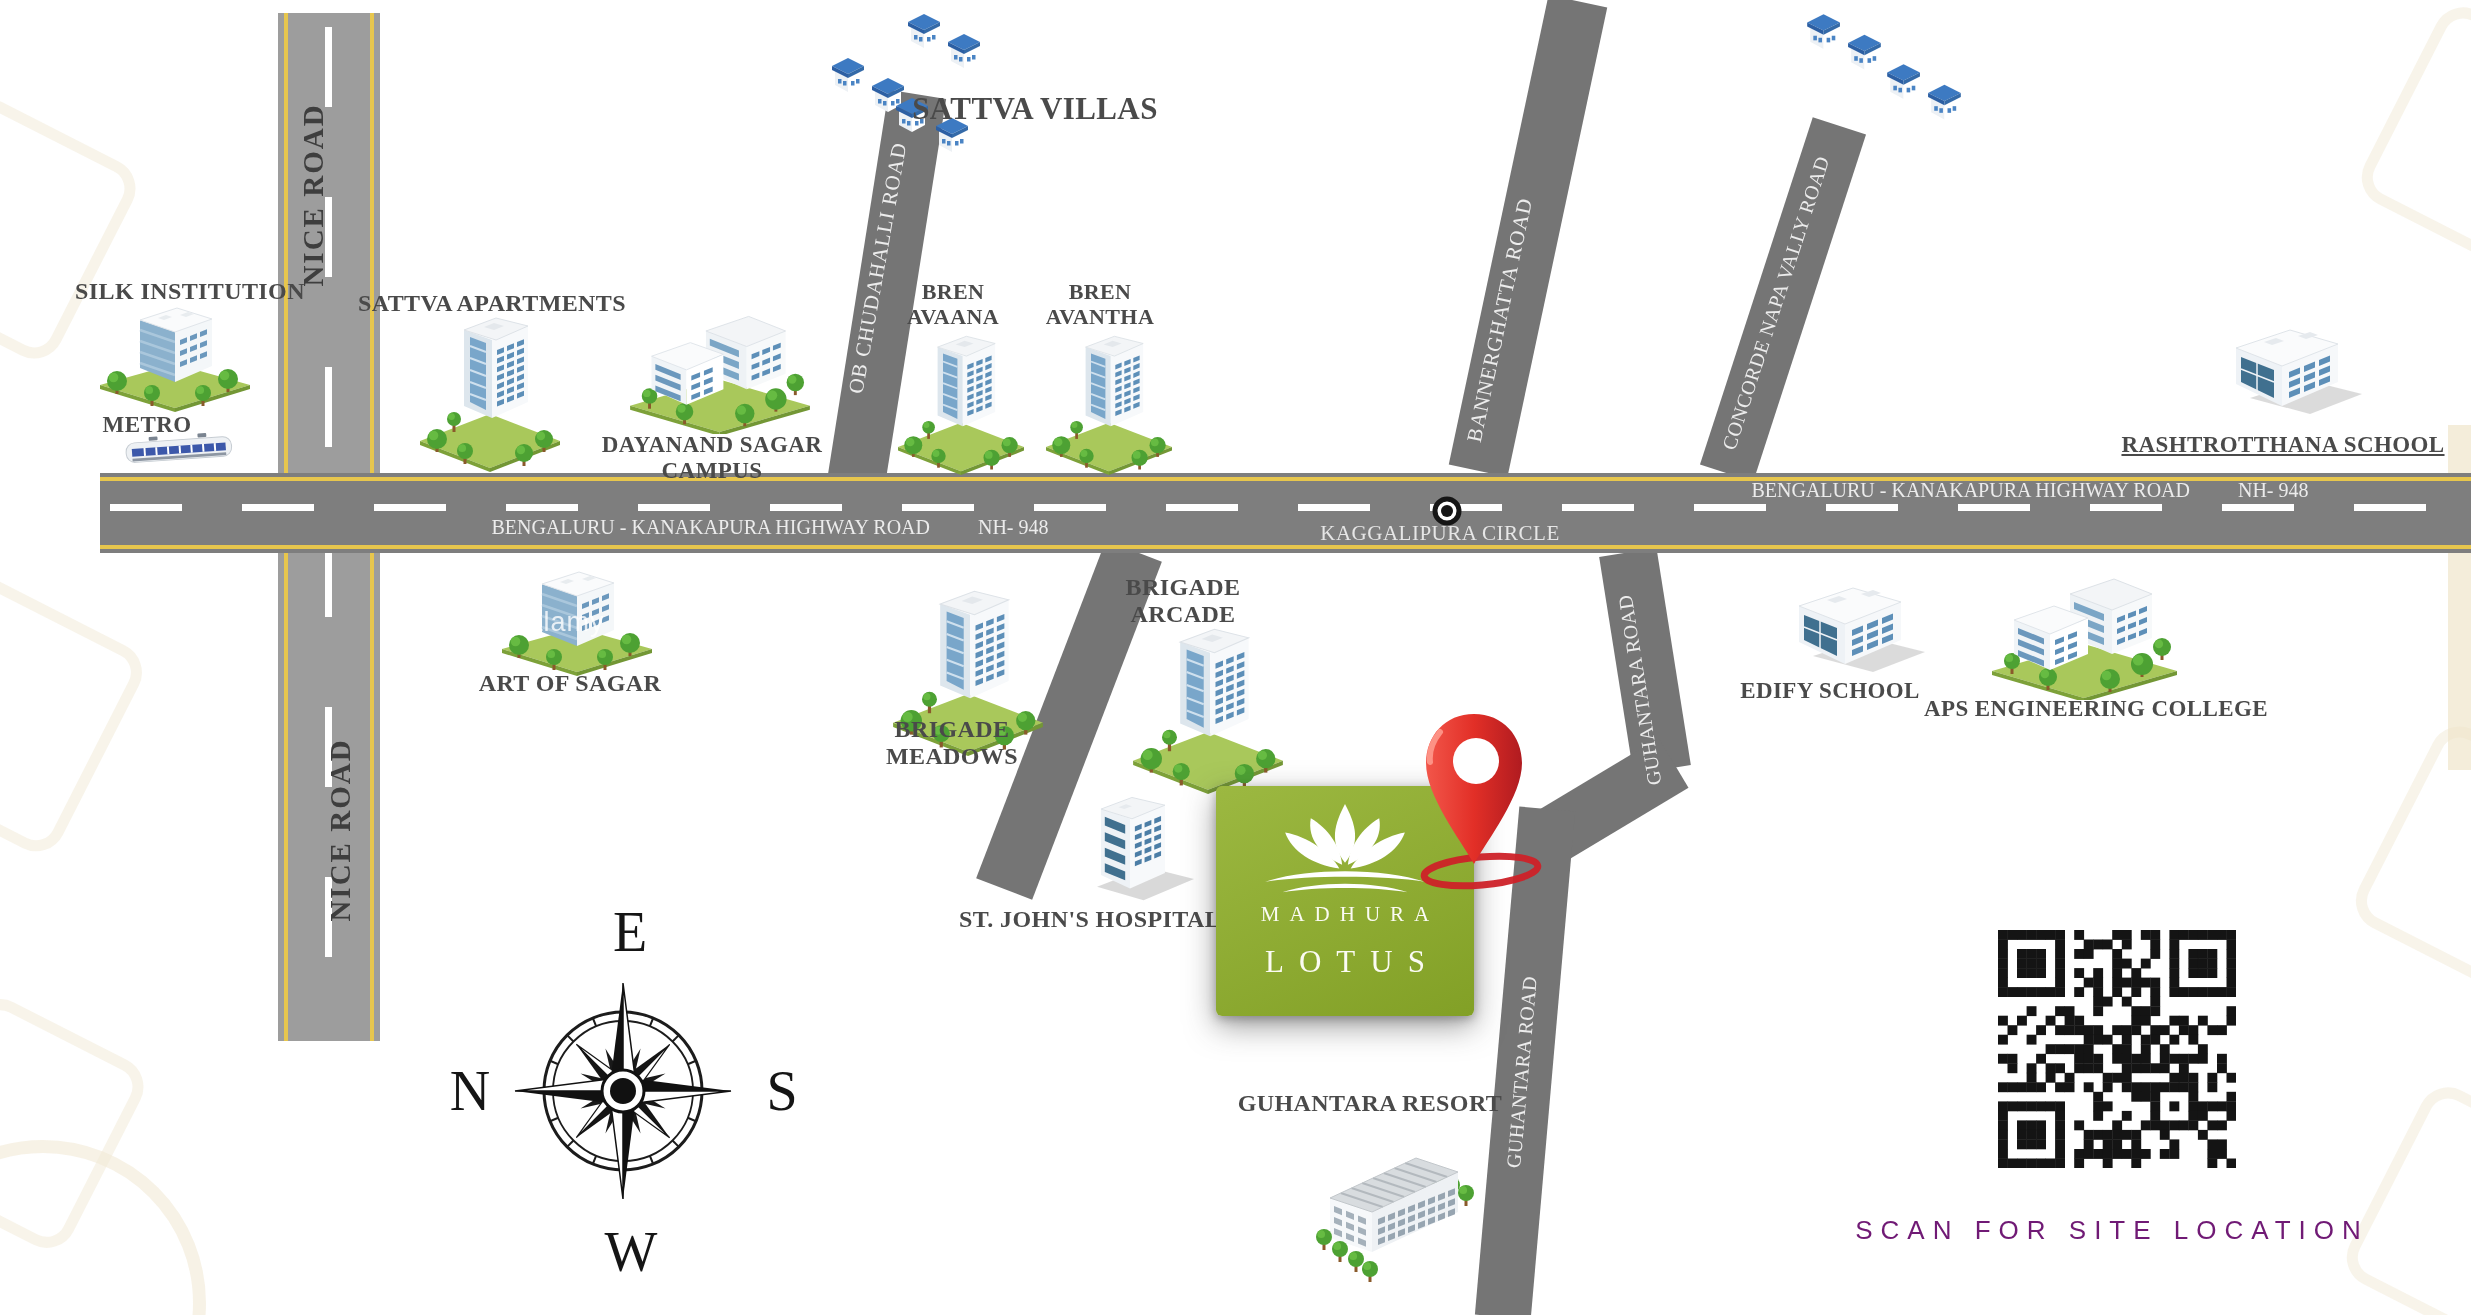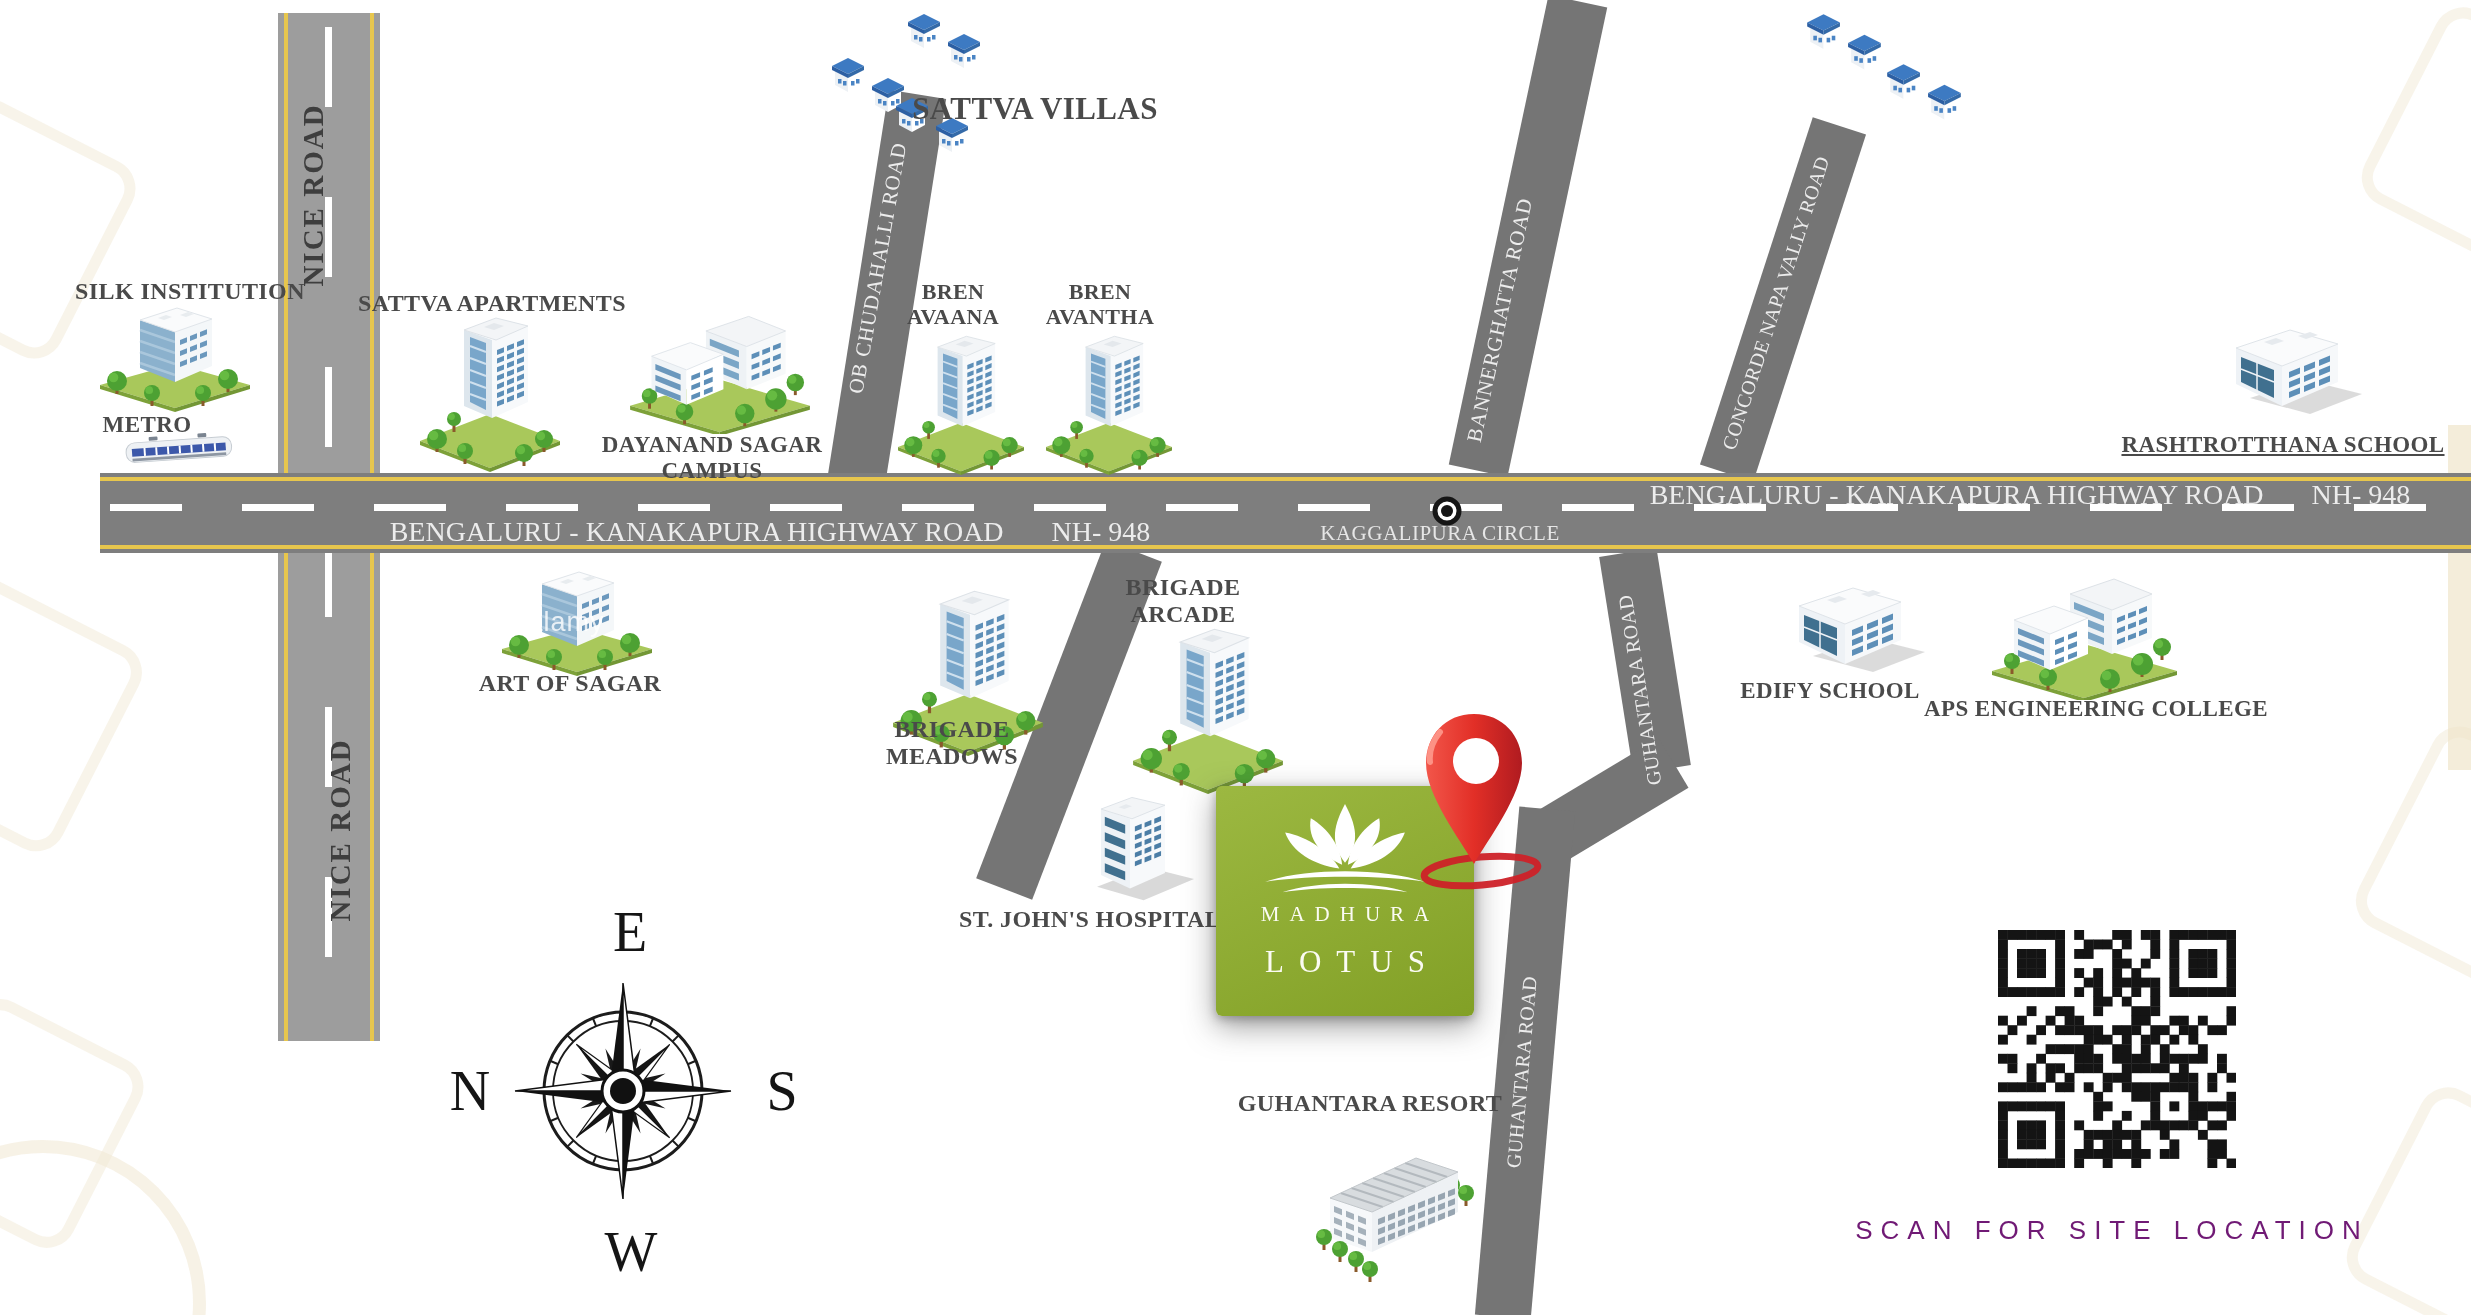--- a/index.html
+++ b/index.html
@@ -1,20 +1,20 @@
 <!DOCTYPE html>
 <html><head>
 <meta charset="utf-8">
 <style>
   html,body{margin:0;padding:0;background:#fff;}
   .stage{position:relative;width:2471px;height:1315px;background:#ffffff;overflow:hidden;font-family:"Liberation Serif",serif;}
   .abs{position:absolute;}
   .road{position:absolute;background:#757575;z-index:1;}
   .rlabel{position:absolute;white-space:nowrap;transform:translate(-50%,-50%) rotate(var(--r,0deg));font-family:"Liberation Serif",serif;color:#ececec;z-index:3;}
-  .hwy{position:absolute;display:flex;justify-content:center;gap:48px;font-size:28px;color:#ececec;white-space:nowrap;z-index:3;font-family:"Liberation Serif",serif;}
+  .hwy{position:absolute;display:flex;justify-content:center;gap:48px;font-size:20px;color:#ececec;white-space:nowrap;z-index:3;font-family:"Liberation Serif",serif;}
   .cletter{position:absolute;transform:translate(-50%,-50%);font-family:"Liberation Serif",serif;font-size:56px;color:#151515;z-index:3;}
   .lm-label{position:absolute;transform:translateX(-50%);text-align:center;color:#4a4a4a;font-weight:700;font-family:"Liberation Serif",serif;line-height:1.12;letter-spacing:.4px;z-index:3;}
   .hex{position:absolute;border:11px solid rgba(242,234,213,.5);border-radius:30px;transform:rotate(27deg);z-index:0;}
   .yline{position:absolute;background:#e7c64d;}
 </style>
 </head>
 <body>
 
 <div class="stage">
 

